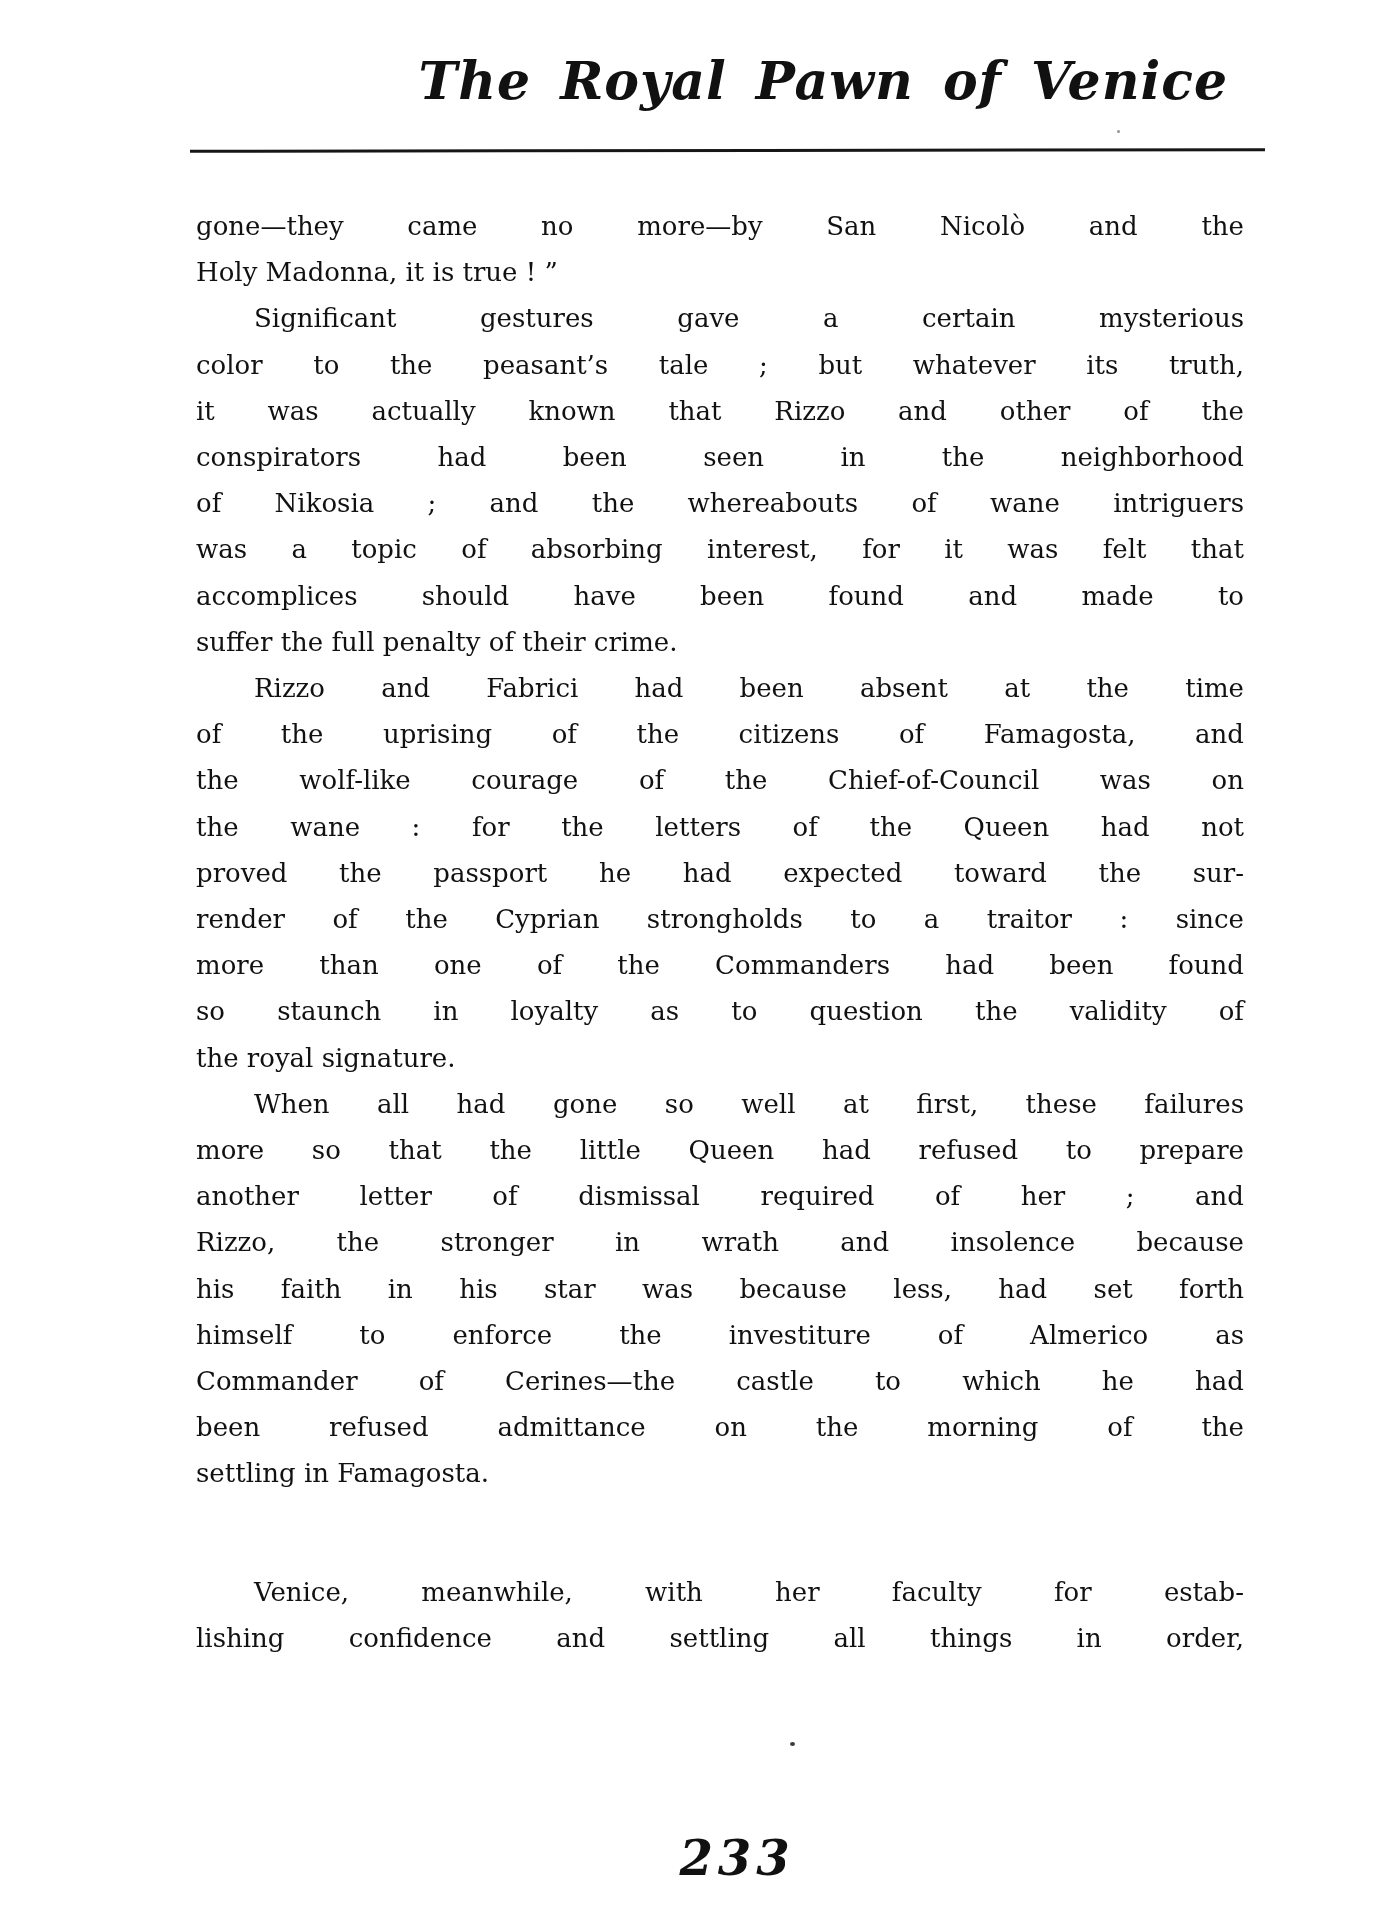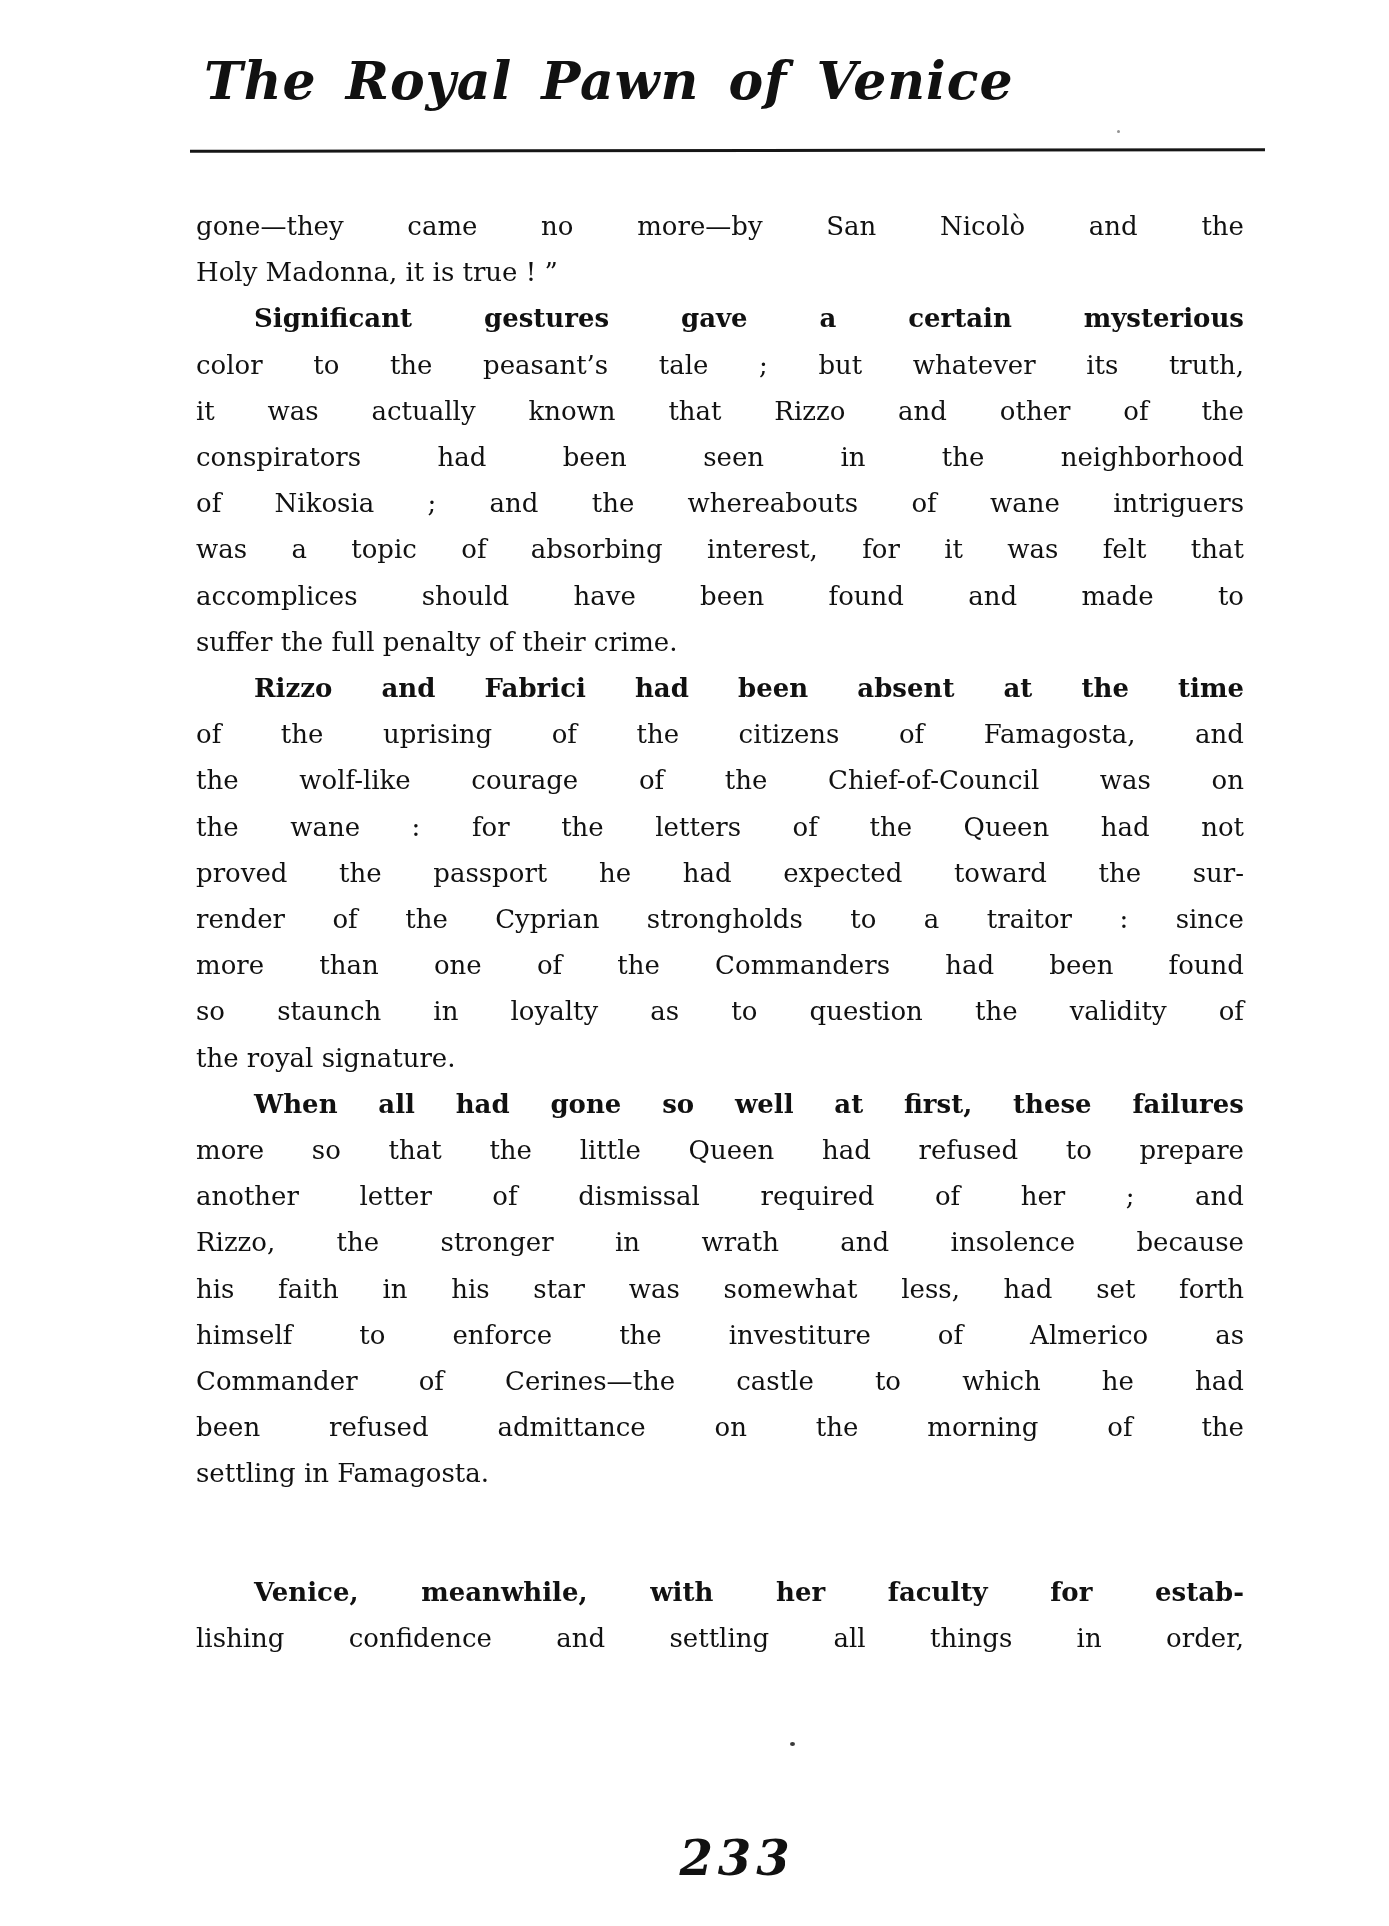--- a/index.html
+++ b/index.html
@@ -5,41 +5,41 @@
   html, body { margin:0; padding:0; }
   body {
     width:1389px; height:1926px;
     background:#ffffff;
     position:relative;
     font-family:"DejaVu Serif", serif;
     color:#111111;
     overflow:hidden;
   }
   .running-header {
-    position:absolute; left:204px; top:50px; width:1048px;
-    text-align:left;
+    position:absolute; left:180px; top:50px; width:1048px;
+    text-align:right;
     font-style:italic; font-weight:bold;
     font-size:52px; letter-spacing:1px; word-spacing:10px;
     white-space:nowrap;
   }
   .header-rule {
     position:absolute; left:190px; top:149px; width:1075px; height:3px;
     background:#161616;
     transform:rotate(-0.08deg);
   }
   .page-text {
     position:absolute; left:196px; top:203px; width:1048px;
     font-size:26px; line-height:46.2px;
   }
   .line {
     text-align:justify;
     text-align-last:justify;
   }
   .line.para-end { text-align-last:left; }
-  .line.indent { text-indent:58px;font-weight:bold; }
+  .line.indent { text-indent:58px; }
   .para.gap { margin-top:72px; }
   .page-number {
     position:absolute; left:196px; top:1830px; width:1048px;
     text-align:center;
     font-size:48px; font-style:italic; font-weight:bold;
     letter-spacing:5px;
     transform:translateX(17px);
   }
   .speck {
     position:absolute; background:#3a3a3a; border-radius:50%;
@@ -78,21 +78,21 @@
       <div class="line">render of the Cyprian strongholds to a traitor : since</div>
       <div class="line">more than one of the Commanders had been found</div>
       <div class="line">so staunch in loyalty as to question the validity of</div>
       <div class="line para-end">the royal signature.</div>
     </div>
     <div class="para">
       <div class="line indent">When all had gone so well at first, these failures</div>
       <div class="line">more so that the little Queen had refused to prepare</div>
       <div class="line">another letter of dismissal required of her ; and</div>
       <div class="line">Rizzo, the stronger in wrath and insolence because</div>
-      <div class="line">his faith in his star was somewhat less, had set forth</div>
+      <div class="line">his faith in his star was because less, had set forth</div>
       <div class="line">himself to enforce the investiture of Almerico as</div>
       <div class="line">Commander of Cerines—the castle to which he had</div>
       <div class="line">been refused admittance on the morning of the</div>
       <div class="line para-end">settling in Famagosta.</div>
     </div>
     <div class="para gap">
       <div class="line indent">Venice, meanwhile, with her faculty for estab-</div>
       <div class="line">lishing confidence and settling all things in order,</div>
     </div>
   </div>

